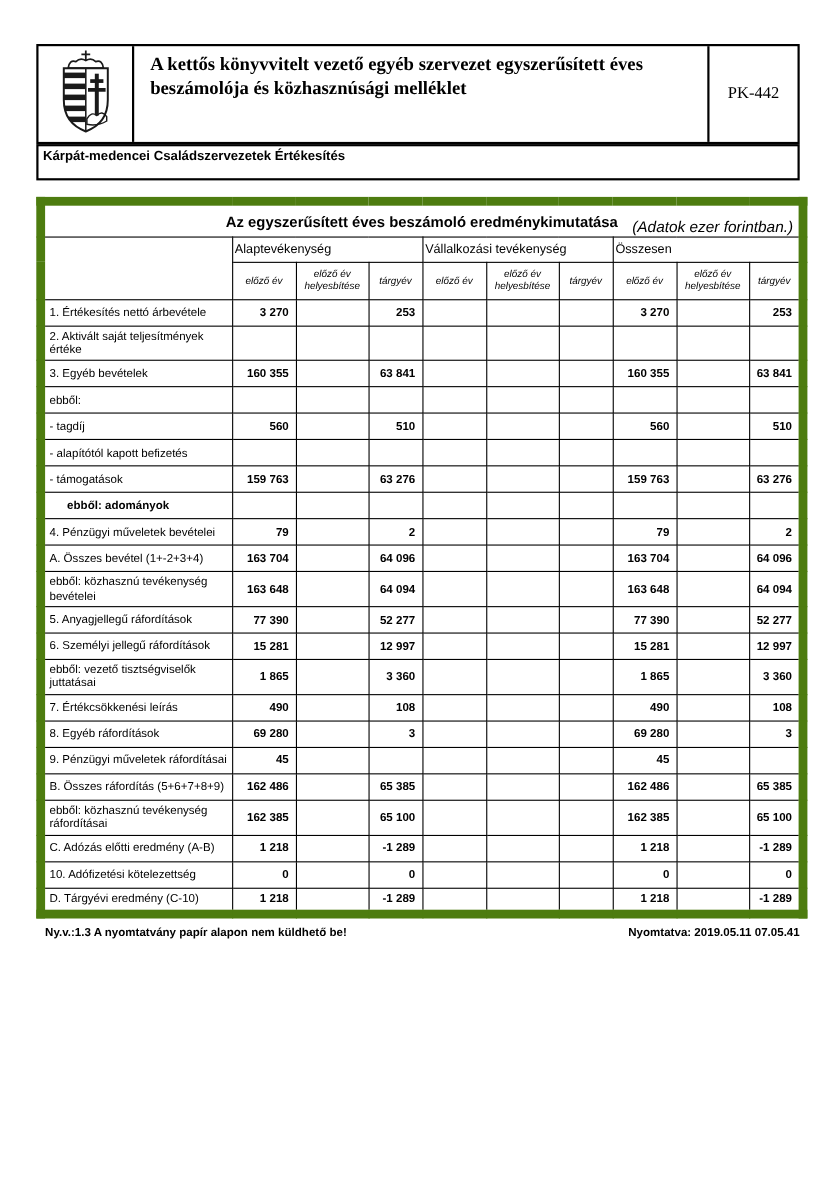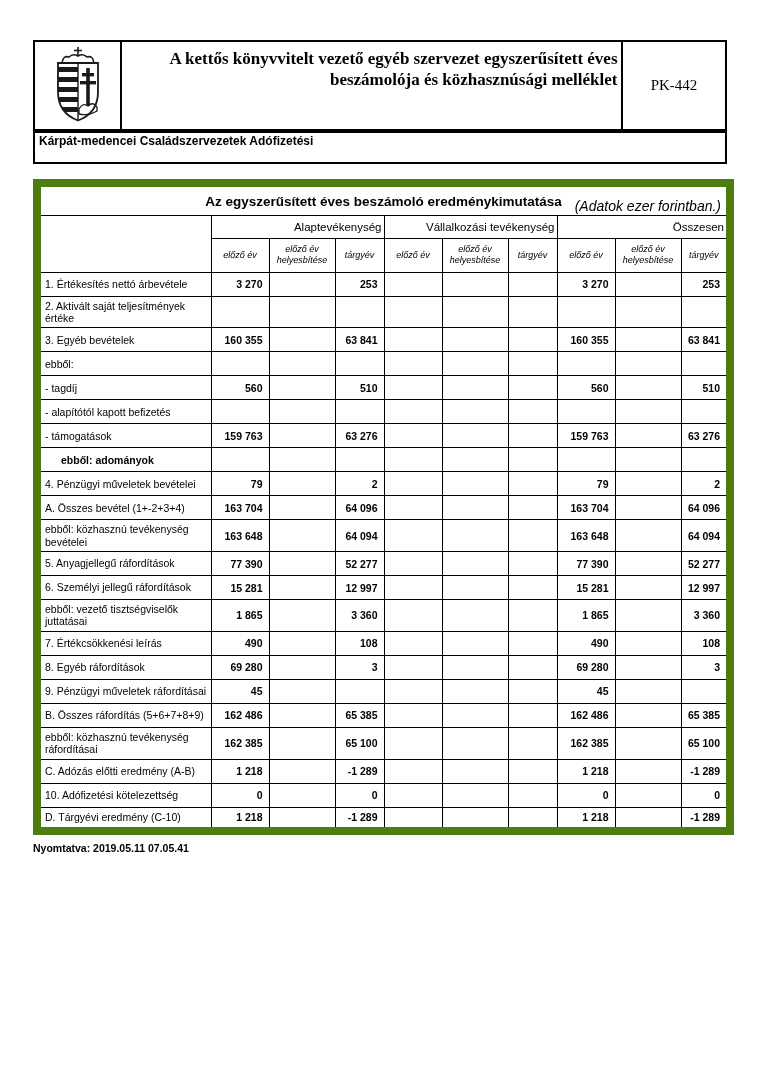--- a/index.html
+++ b/index.html
@@ -24,34 +24,34 @@
     height: 91px;
   }
   .logo-cell {
     width: 87px;
     border-right: 2px solid #000;
     display: flex; align-items: center; justify-content: center;
   }
   .title-cell {
     flex: 1;
     border-right: 2px solid #000;
-    text-align: right;
+    text-align: left;
     font-family: "Liberation Serif", serif;
     font-weight: bold;
     padding-top: 7px;
   }
   .title-main {
     font-size: 17px;
     line-height: 1.22;
     max-width: 492px;
     margin: 0 auto;
   }
   .title-year { font-size: 16px; margin-top: 14px; }
   .pk-cell {
-    width: 102px;
+    width: 80px;
     display: flex; align-items: center; justify-content: center;
     font-family: "Liberation Serif", serif;
     font-size: 15px;
   }
 
   
   .org-label { font-size: 11px; font-weight: bold; margin: 10px 0 4px 0; }
   .org-box {
     border: 2px solid #000;
     height: 33px;
@@ -68,21 +68,21 @@
     margin-top: 15px;
     border: 8px solid #4d7c0f;
   }
   table.report td { border: 1px solid #000; vertical-align: middle; }
   .title-row td { position: relative; height: 32px; padding: 4px 6px 2px 6px; }
   .tbl-title { text-align: center; font-size: 13.5px; font-weight: bold; }
   .tbl-note {
     position: absolute; right: 5px; bottom: 1px;
     font-size: 14px; font-style: italic; font-weight: normal;
   }
-  .group-row td { height: 23px; text-align: right; font-size: 11.5px; padding: 2px; margin-left: 48px; }
+  .group-row td { height: 23px; text-align: left; font-size: 11.5px; padding: 2px; margin-left: 48px; }
   .sub-row td {
     height: 34px; text-align: center;
     font-size: 9px; font-style: italic;
     padding: 2px 1px; line-height: 1.2;
   }
   tbody td.label {
     font-size: 10.5px;
     padding: 3px 2px 3px 4px;
     line-height: 1.18;
     height: 24px;
@@ -146,21 +146,21 @@
           </g>
         </svg>
       </span>
     </div>
     <div class="title-cell">
       <div class="title-main">A kettős könyvvitelt vezető egyéb szervezet egyszerűsített éves beszámolója és közhasznúsági melléklet</div>
     </div>
     <div class="pk-cell">PK-442</div>
   </div>
 
-  <div class="org-box">Kárpát-medencei Családszervezetek Adófizetési</div>
+  <div class="org-box">Kárpát-medencei Családszervezetek Értékesítés</div>
 
   <table class="report">
     <colgroup>
       <col style="width:174px">
       <col style="width:58px">
         <col style="width:66px">
         <col style="width:49px">
       <col style="width:58px">
         <col style="width:66px">
         <col style="width:49px">
@@ -455,16 +455,17 @@
           <td class="val"></td>
           <td class="val"></td>
           <td class="val">1 218</td>
           <td class="val"></td>
           <td class="val">-1 289</td>
         </tr>
       </tbody>
   </table>
 
   <div class="footer-row">
+    <span class="footer-left">Ny.v.:1.3 A nyomtatvány papír alapon nem küldhető be!</span>
     <span class="footer-right">Nyomtatva: 2019.05.11 07.05.41</span>
   </div>
 
 </div>
 
 </body></html>

